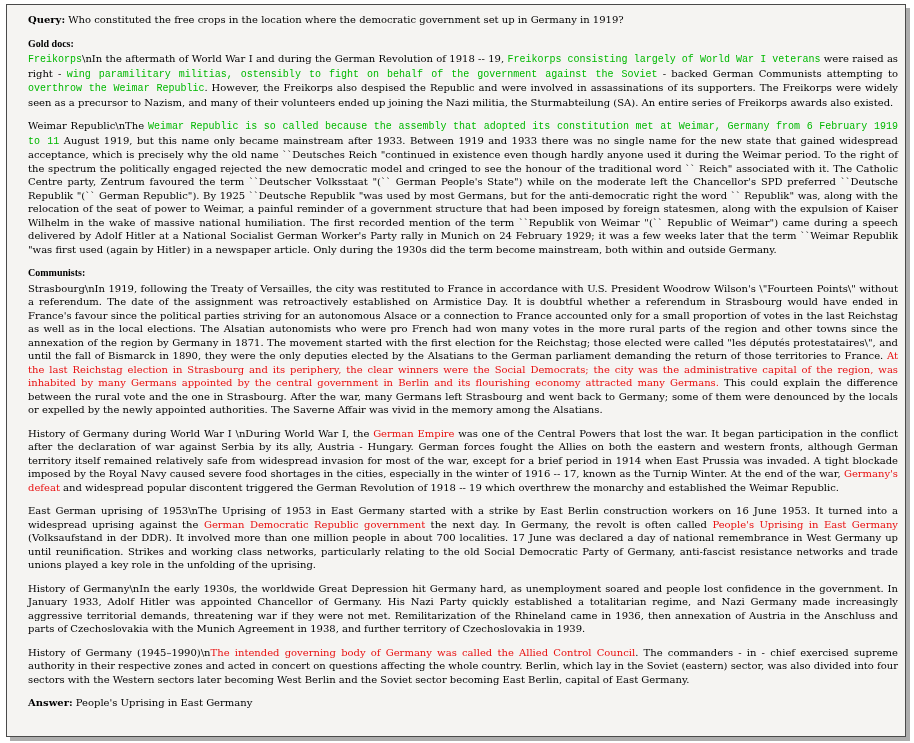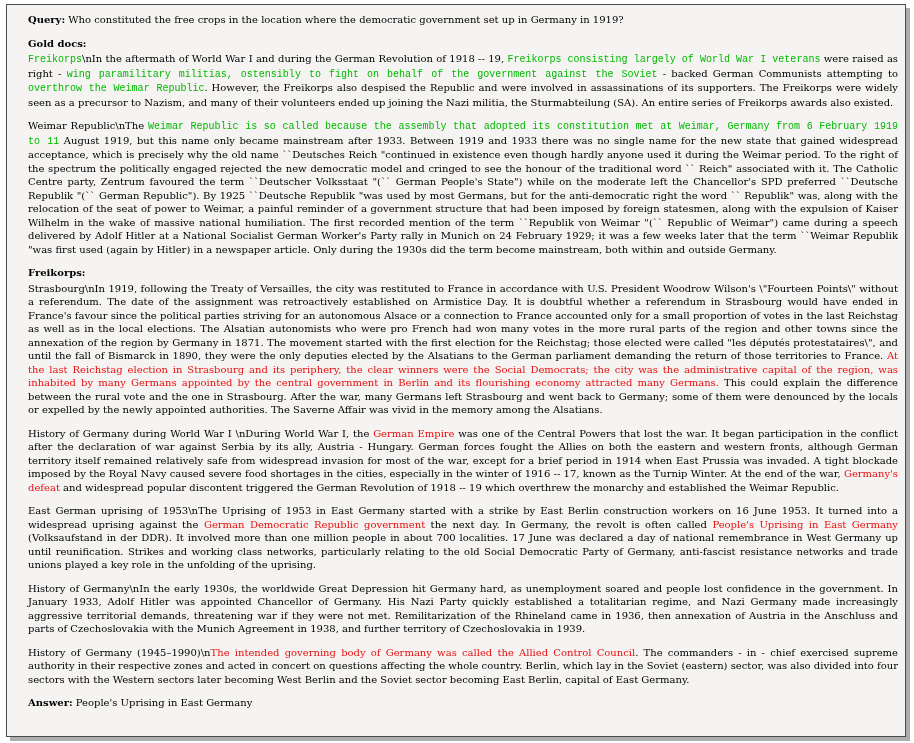--- a/index.html
+++ b/index.html
@@ -34,20 +34,21 @@
   }
   .block {
     font-size: 10px;
     line-height: 13.5px;
     color: var(--text-c, #000000);
     text-align: justify;
     margin: 0 0 10px 0;
   }
   .block.tight {
     margin-bottom: 2px;
+    font-family: Liberation Serif, serif;
   }
   .block:last-child {
     margin-bottom: 0;
   }
   .label {
     font-weight: bold;
     color: var(--text-c, #000000);
   }
   .seg-text  { color: var(--text-c, #000000); }
   .seg-green { color: var(--green-c, #00b800); font-family: Liberation Mono, monospace; }
@@ -55,21 +56,21 @@
 </style>
 </head>
 <body>
 
 <div class="page">
   <div class="doc">
       <div class="block"><span class="label">Query:</span><span class="seg-text"> Who constituted the free crops in the location where the democratic government set up in Germany in 1919?</span></div>
       <div class="block tight"><span class="label">Gold docs:</span></div>
       <div class="block"><span class="seg-green">Freikorps</span><span class="seg-text">\nIn the aftermath of World War I and during the German Revolution of 1918 -- 19, </span><span class="seg-green">Freikorps consisting largely of World War I veterans</span><span class="seg-text"> were raised as right - </span><span class="seg-green">wing paramilitary militias, ostensibly to fight on behalf of the government against the Soviet</span><span class="seg-text"> - backed German Communists attempting to </span><span class="seg-green">overthrow the Weimar Republic</span><span class="seg-text">. However, the Freikorps also despised the Republic and were involved in assassinations of its supporters. The Freikorps were widely seen as a precursor to Nazism, and many of their volunteers ended up joining the Nazi militia, the Sturmabteilung (SA). An entire series of Freikorps awards also existed.</span></div>
       <div class="block"><span class="seg-text">Weimar Republic\nThe </span><span class="seg-green">Weimar Republic is so called because the assembly that adopted its constitution met at Weimar, Germany from 6 February 1919 to 11</span><span class="seg-text"> August 1919, but this name only became mainstream after 1933. Between 1919 and 1933 there was no single name for the new state that gained widespread acceptance, which is precisely why the old name ``Deutsches Reich "continued in existence even though hardly anyone used it during the Weimar period. To the right of the spectrum the politically engaged rejected the new democratic model and cringed to see the honour of the traditional word `` Reich" associated with it. The Catholic Centre party, Zentrum favoured the term ``Deutscher Volksstaat "(`` German People's State") while on the moderate left the Chancellor's SPD preferred ``Deutsche Republik "(`` German Republic"). By 1925 ``Deutsche Republik "was used by most Germans, but for the anti-democratic right the word `` Republik" was, along with the relocation of the seat of power to Weimar, a painful reminder of a government structure that had been imposed by foreign statesmen, along with the expulsion of Kaiser Wilhelm in the wake of massive national humiliation. The first recorded mention of the term ``Republik von Weimar "(`` Republic of Weimar") came during a speech delivered by Adolf Hitler at a National Socialist German Worker's Party rally in Munich on 24 February 1929; it was a few weeks later that the term ``Weimar Republik "was first used (again by Hitler) in a newspaper article. Only during the 1930s did the term become mainstream, both within and outside Germany.</span></div>
-      <div class="block tight"><span class="label">Freikorps:</span></div>
+      <div class="block tight"><span class="label">Communists:</span></div>
       <div class="block"><span class="seg-text">Strasbourg\nIn 1919, following the Treaty of Versailles, the city was restituted to France in accordance with U.S. President Woodrow Wilson's \"Fourteen Points\" without a referendum. The date of the assignment was retroactively established on Armistice Day. It is doubtful whether a referendum in Strasbourg would have ended in France's favour since the political parties striving for an autonomous Alsace or a connection to France accounted only for a small proportion of votes in the last Reichstag as well as in the local elections. The Alsatian autonomists who were pro French had won many votes in the more rural parts of the region and other towns since the annexation of the region by Germany in 1871. The movement started with the first election for the Reichstag; those elected were called "les députés protestataires\", and until the fall of Bismarck in 1890, they were the only deputies elected by the Alsatians to the German parliament demanding the return of those territories to France. </span><span class="seg-red">At the last Reichstag election in Strasbourg and its periphery, the clear winners were the Social Democrats; the city was the administrative capital of the region, was inhabited by many Germans appointed by the central government in Berlin and its flourishing economy attracted many Germans.</span><span class="seg-text"> This could explain the difference between the rural vote and the one in Strasbourg. After the war, many Germans left Strasbourg and went back to Germany; some of them were denounced by the locals or expelled by the newly appointed authorities. The Saverne Affair was vivid in the memory among the Alsatians.</span></div>
       <div class="block"><span class="seg-text">History of Germany during World War I \nDuring World War I, the </span><span class="seg-red">German Empire</span><span class="seg-text"> was one of the Central Powers that lost the war. It began participation in the conflict after the declaration of war against Serbia by its ally, Austria - Hungary. German forces fought the Allies on both the eastern and western fronts, although German territory itself remained relatively safe from widespread invasion for most of the war, except for a brief period in 1914 when East Prussia was invaded. A tight blockade imposed by the Royal Navy caused severe food shortages in the cities, especially in the winter of 1916 -- 17, known as the Turnip Winter. At the end of the war, </span><span class="seg-red">Germany's defeat</span><span class="seg-text"> and widespread popular discontent triggered the German Revolution of 1918 -- 19 which overthrew the monarchy and established the Weimar Republic.</span></div>
       <div class="block"><span class="seg-text">East German uprising of 1953\nThe Uprising of 1953 in East Germany started with a strike by East Berlin construction workers on 16 June 1953. It turned into a widespread uprising against the </span><span class="seg-red">German Democratic Republic government</span><span class="seg-text"> the next day. In Germany, the revolt is often called </span><span class="seg-red">People's Uprising in East Germany</span><span class="seg-text"> (Volksaufstand in der DDR). It involved more than one million people in about 700 localities. 17 June was declared a day of national remembrance in West Germany up until reunification. Strikes and working class networks, particularly relating to the old Social Democratic Party of Germany, anti-fascist resistance networks and trade unions played a key role in the unfolding of the uprising.</span></div>
       <div class="block"><span class="seg-text">History of Germany\nIn the early 1930s, the worldwide Great Depression hit Germany hard, as unemployment soared and people lost confidence in the government.  In January 1933, Adolf Hitler was appointed Chancellor of Germany. His Nazi Party quickly established a totalitarian regime, and Nazi Germany made increasingly  aggressive territorial demands, threatening war if they were not met. Remilitarization of the Rhineland came in 1936, then annexation of Austria in the Anschluss and parts of Czechoslovakia with the Munich Agreement in 1938, and further territory of Czechoslovakia in 1939.</span></div>
       <div class="block"><span class="seg-text">History of Germany (1945–1990)\n</span><span class="seg-red">The intended governing body of Germany was called the Allied Control Council</span><span class="seg-text">. The commanders - in - chief exercised supreme authority in their respective zones and acted in concert on questions affecting the whole country. Berlin, which lay in the Soviet (eastern) sector, was also divided into four sectors with the Western sectors later becoming West Berlin and the Soviet sector becoming East Berlin, capital of East Germany.</span></div>
       <div class="block"><span class="label">Answer:</span><span class="seg-text">  People's Uprising in East Germany</span></div>
     </div>
 </div>
 
 </body></html>

